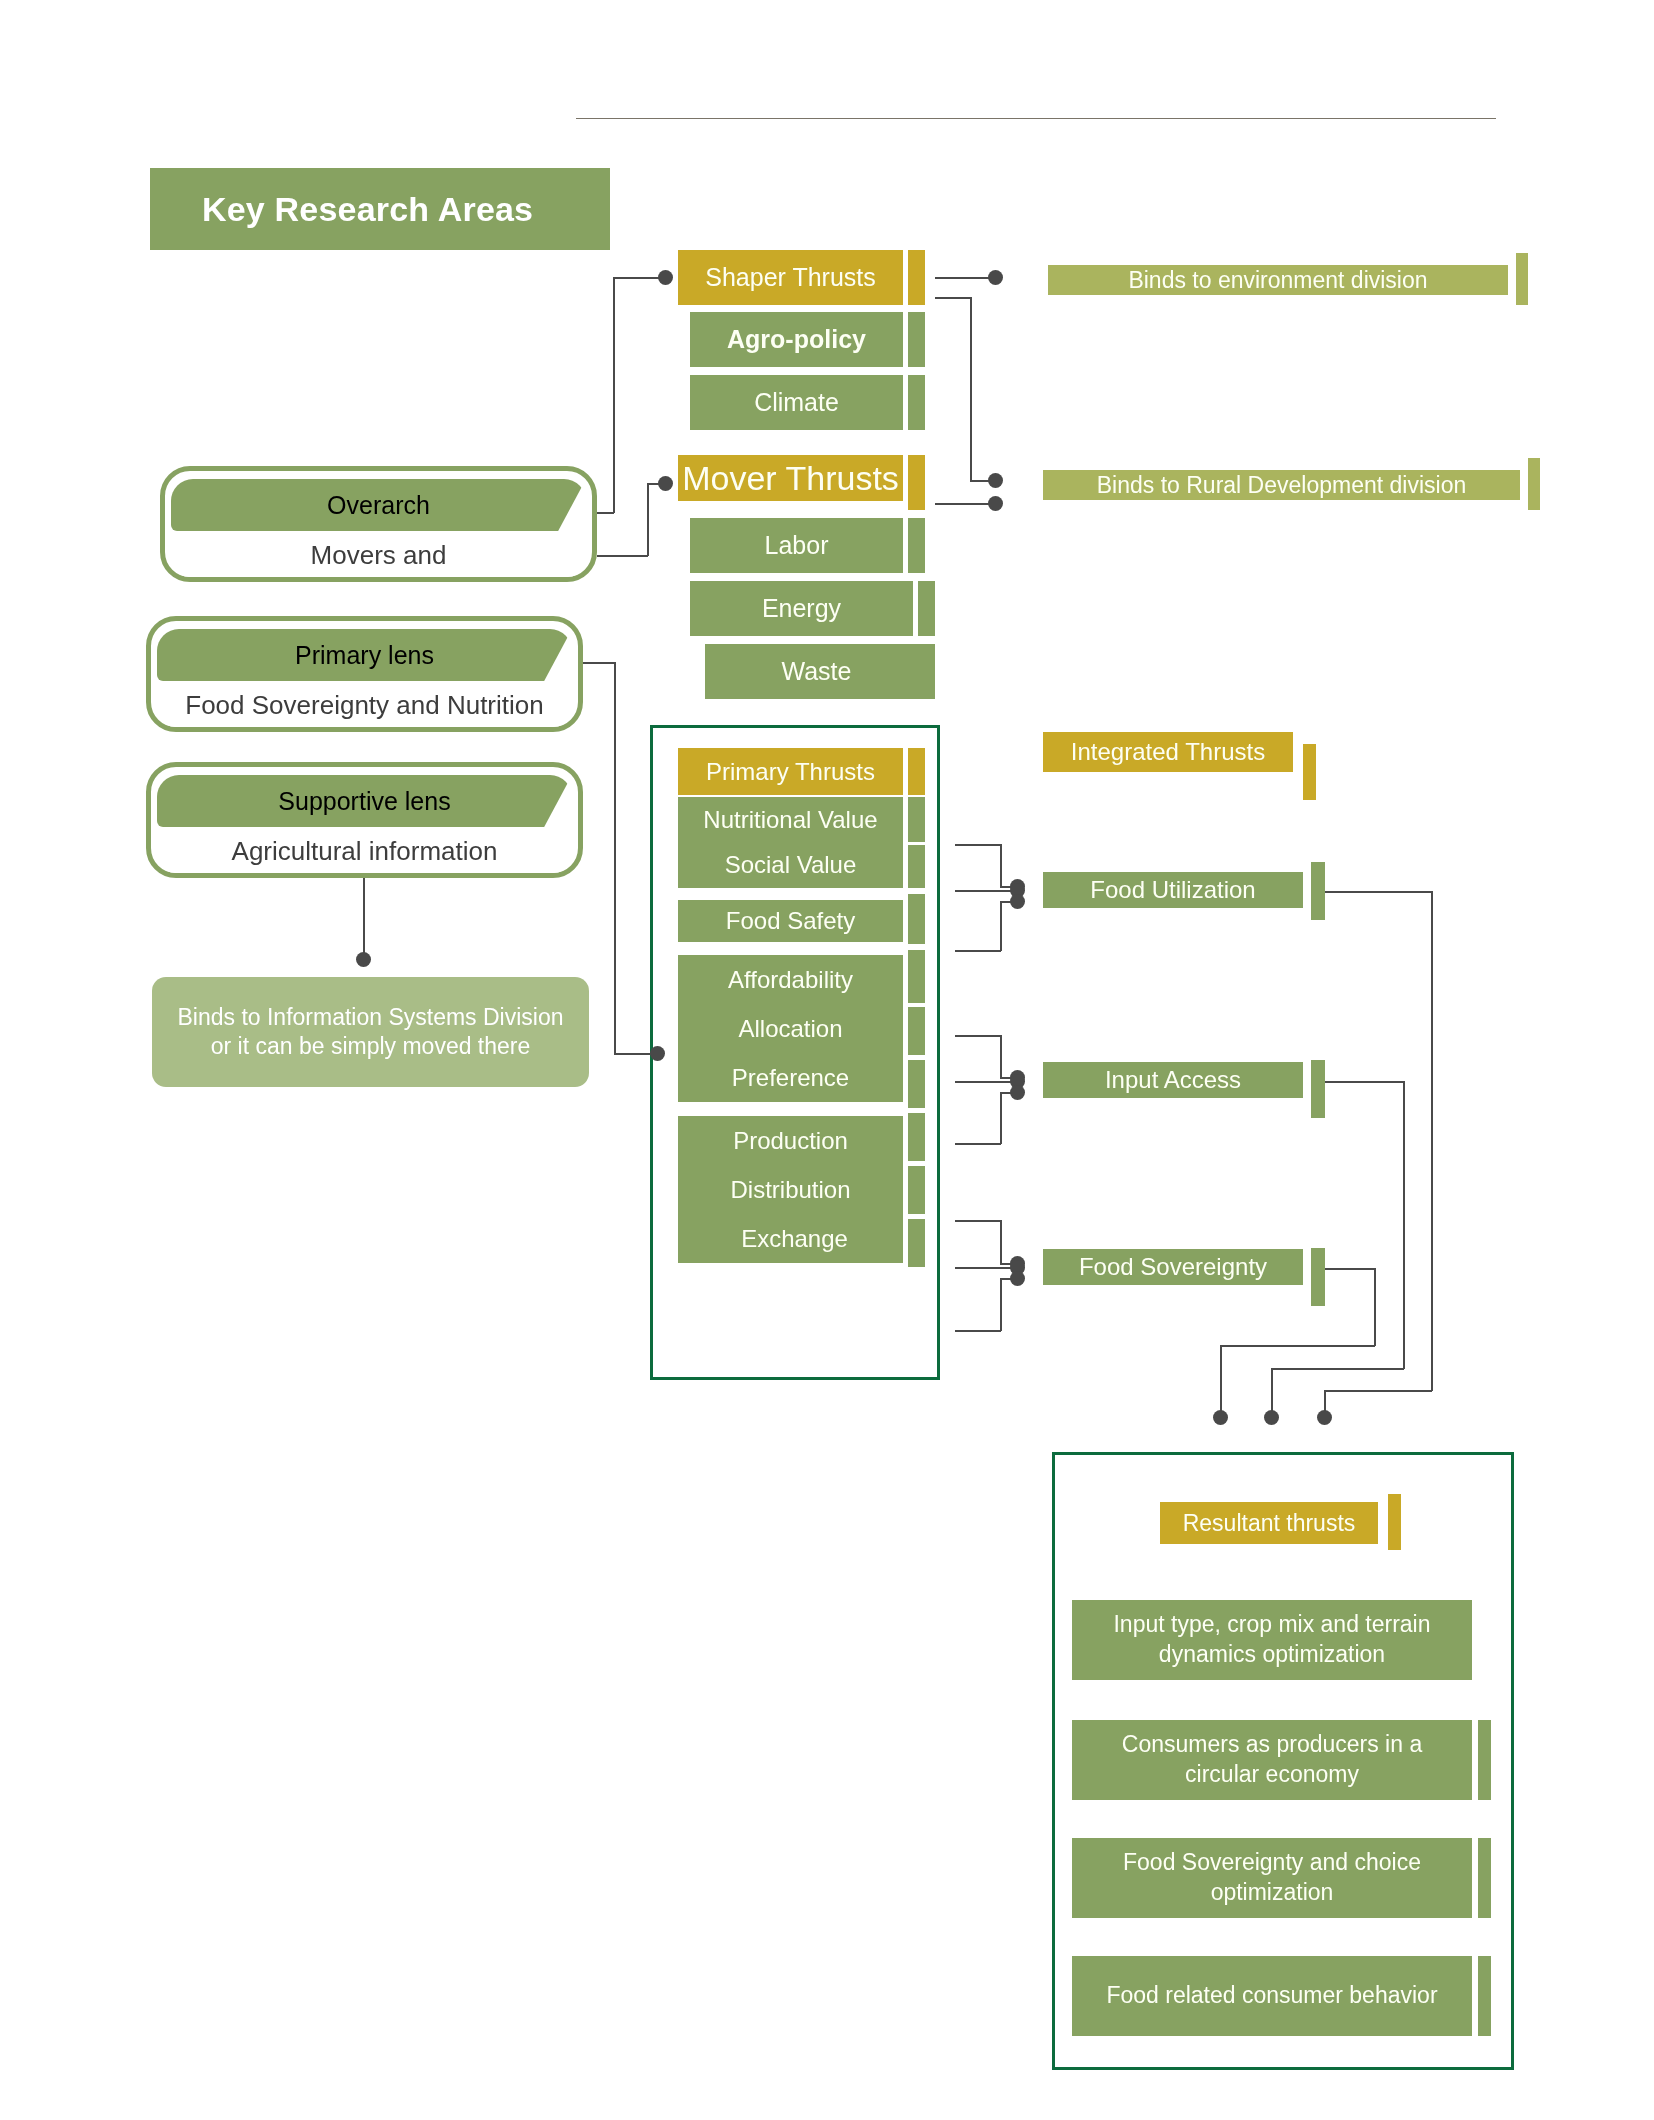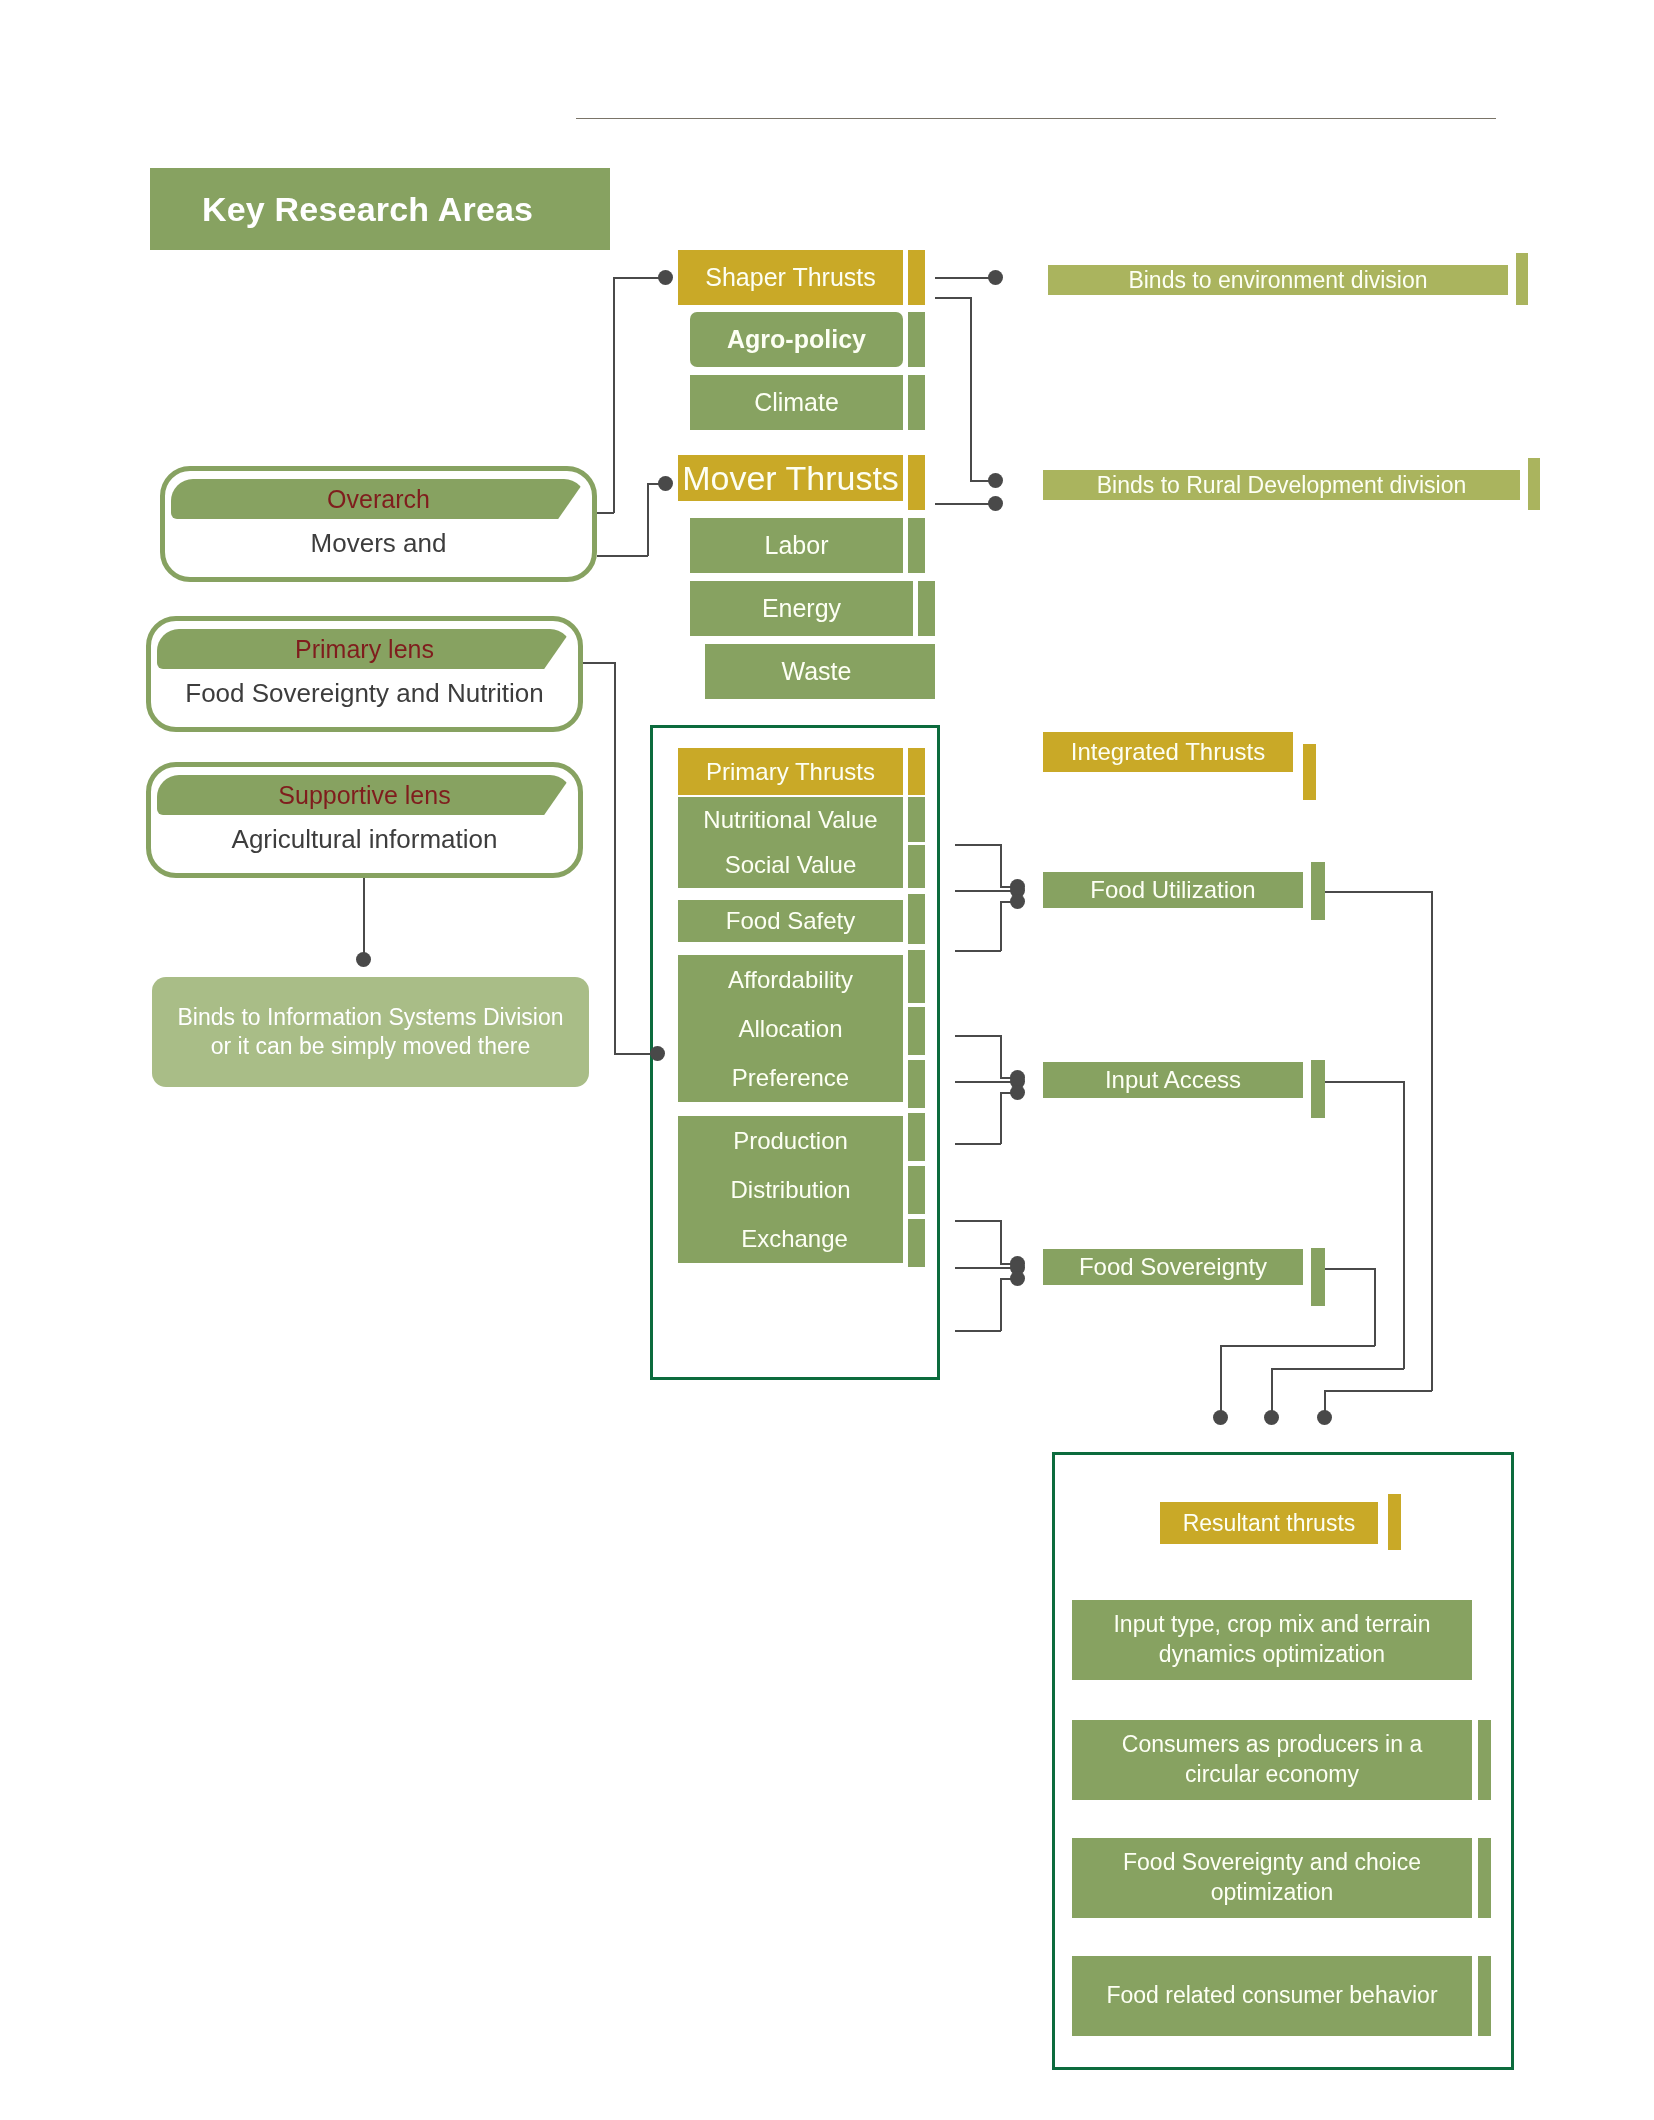--- a/index.html
+++ b/index.html
@@ -42,26 +42,26 @@
   .lens-card{
     position:absolute;
     border:5px solid #87a261;
     border-radius:30px;
     background:#ffffff;
     box-sizing:border-box;
     overflow:hidden;
   }
   .lens-head{
     position:relative;
-    height:40px;
+    height:52px;
     margin:8px 6px 0 6px;
     background:#87a261;
     border-radius:22px 22px 6px 6px;
     display:flex;align-items:center;justify-content:center;
-    color:#7f1d1d;
+    color:#000000;
     font-size:25px;
   }
   .lens-head::after{
     content:"";
     position:absolute;
     right:0; bottom:0;
     width:48px; height:100%;
     background:#ffffff;
     clip-path:polygon(42% 100%,100% 100%,100% 0,100% 0);
   }
@@ -173,21 +173,21 @@
   </div>
 
   <div class="ln v" style="left:363px;top:878px;height:80px;"></div>
   <div class="dot" style="left:356px;top:952px;"></div>
 
   <div class="bar gold" style="left:678px;top:250px;width:225px;height:55px;font-size:25px;">
     <span>Shaper Thrusts</span>
   </div>
   <div class="accent gold" style="left:908px;top:250px;width:17px;height:55px;"></div>
 
-  <div class="bar green" style="left:690px;top:312px;width:213px;height:55px;font-size:25px;font-weight:bold;border-radius:7px;">
+  <div class="bar green" style="left:690px;top:312px;width:213px;height:55px;font-size:25px;font-weight:bold;">
     <span>Agro-policy</span>
   </div>
   <div class="accent green" style="left:908px;top:312px;width:17px;height:55px;"></div>
 
   <div class="bar green" style="left:690px;top:375px;width:213px;height:55px;font-size:25px;">
     <span>Climate</span>
   </div>
   <div class="accent green" style="left:908px;top:375px;width:17px;height:55px;"></div>
 
   <div class="bar gold" style="left:678px;top:455px;width:225px;height:46px;font-size:34px;">

